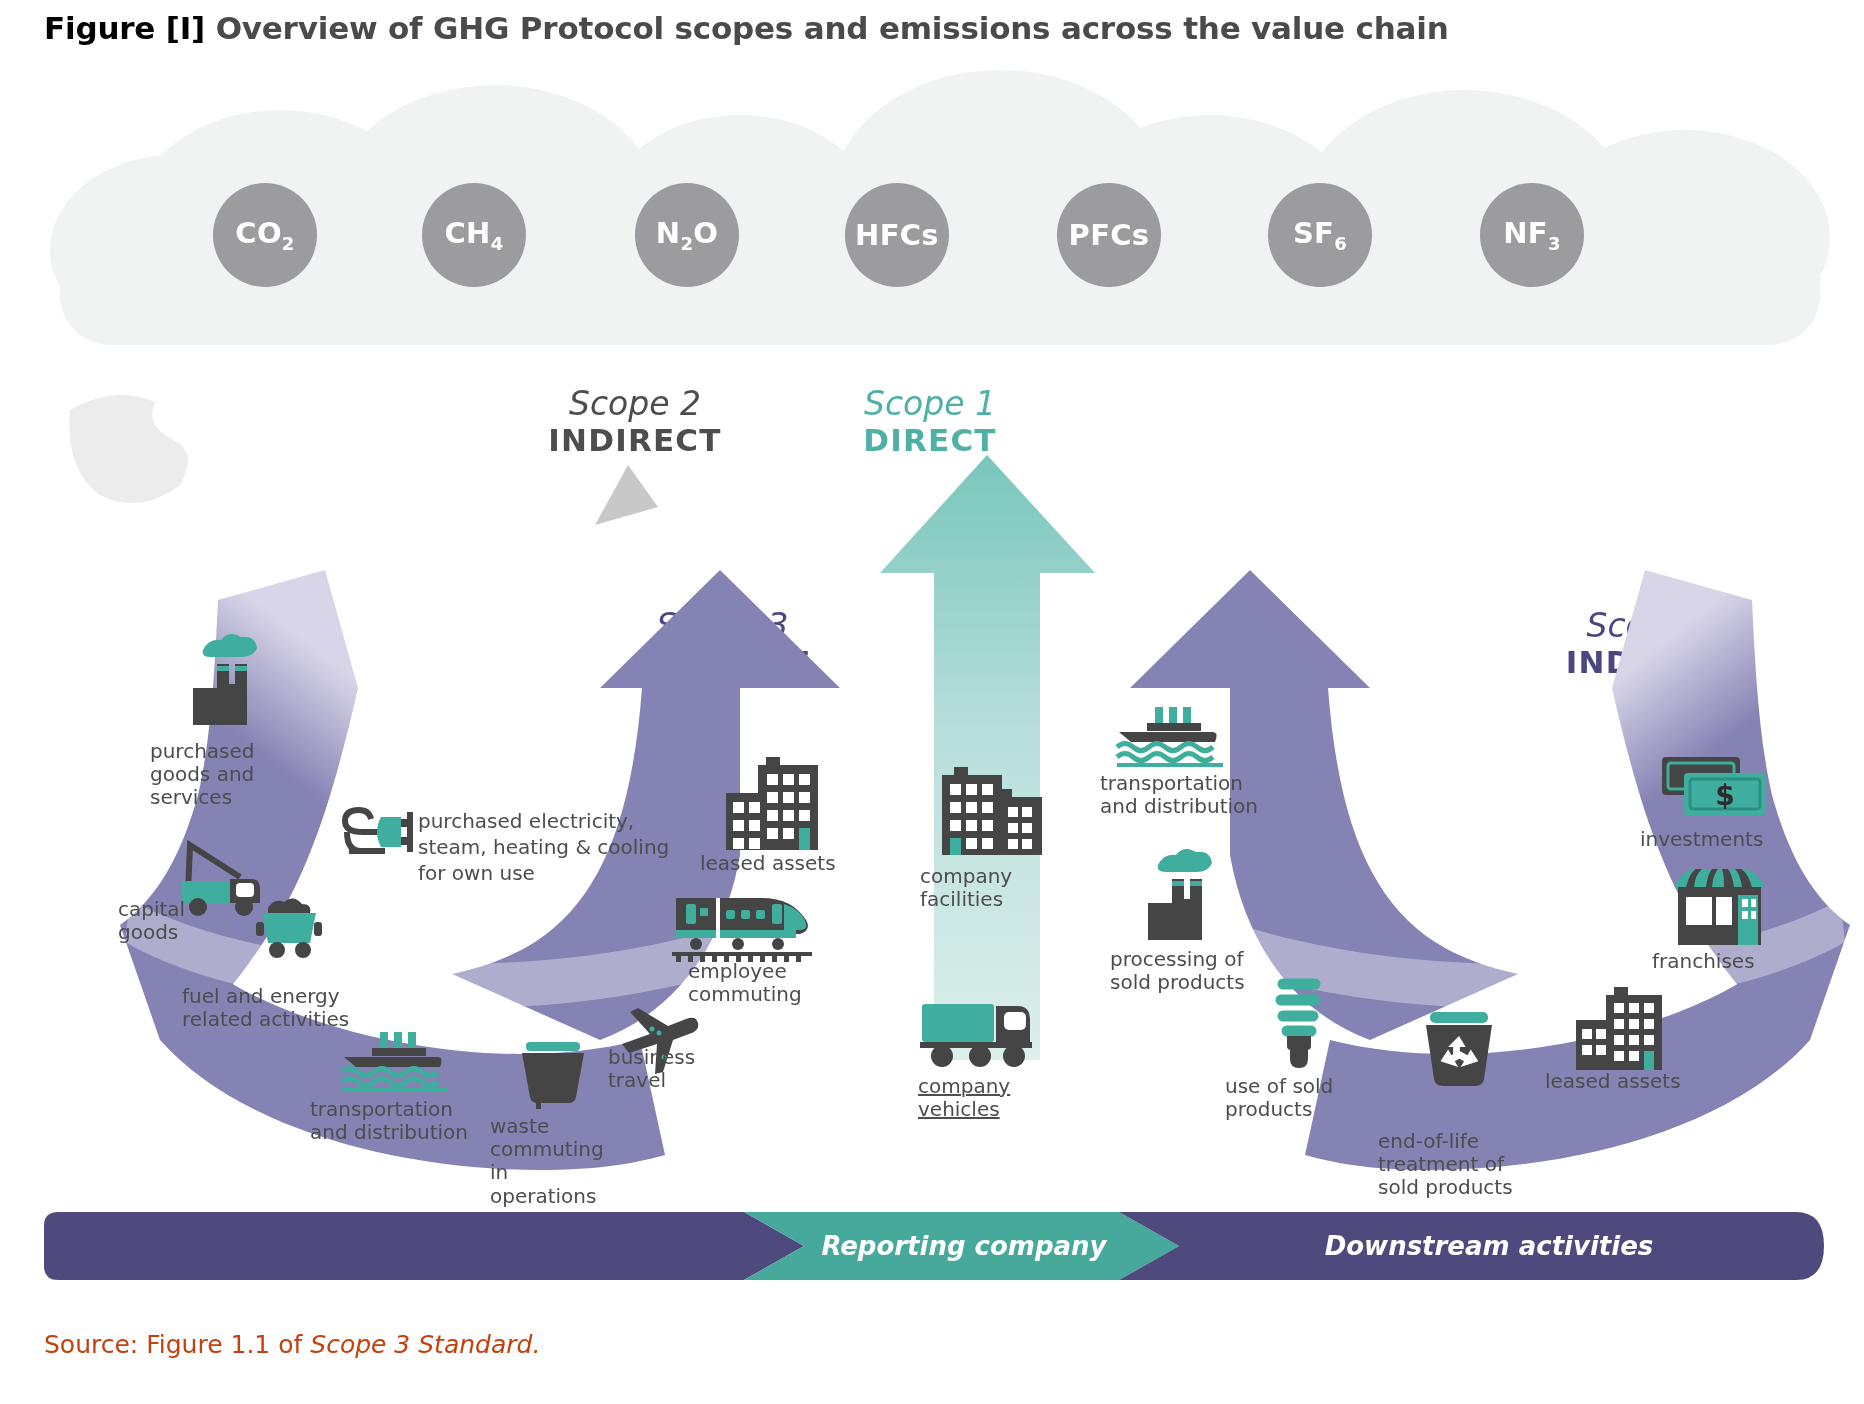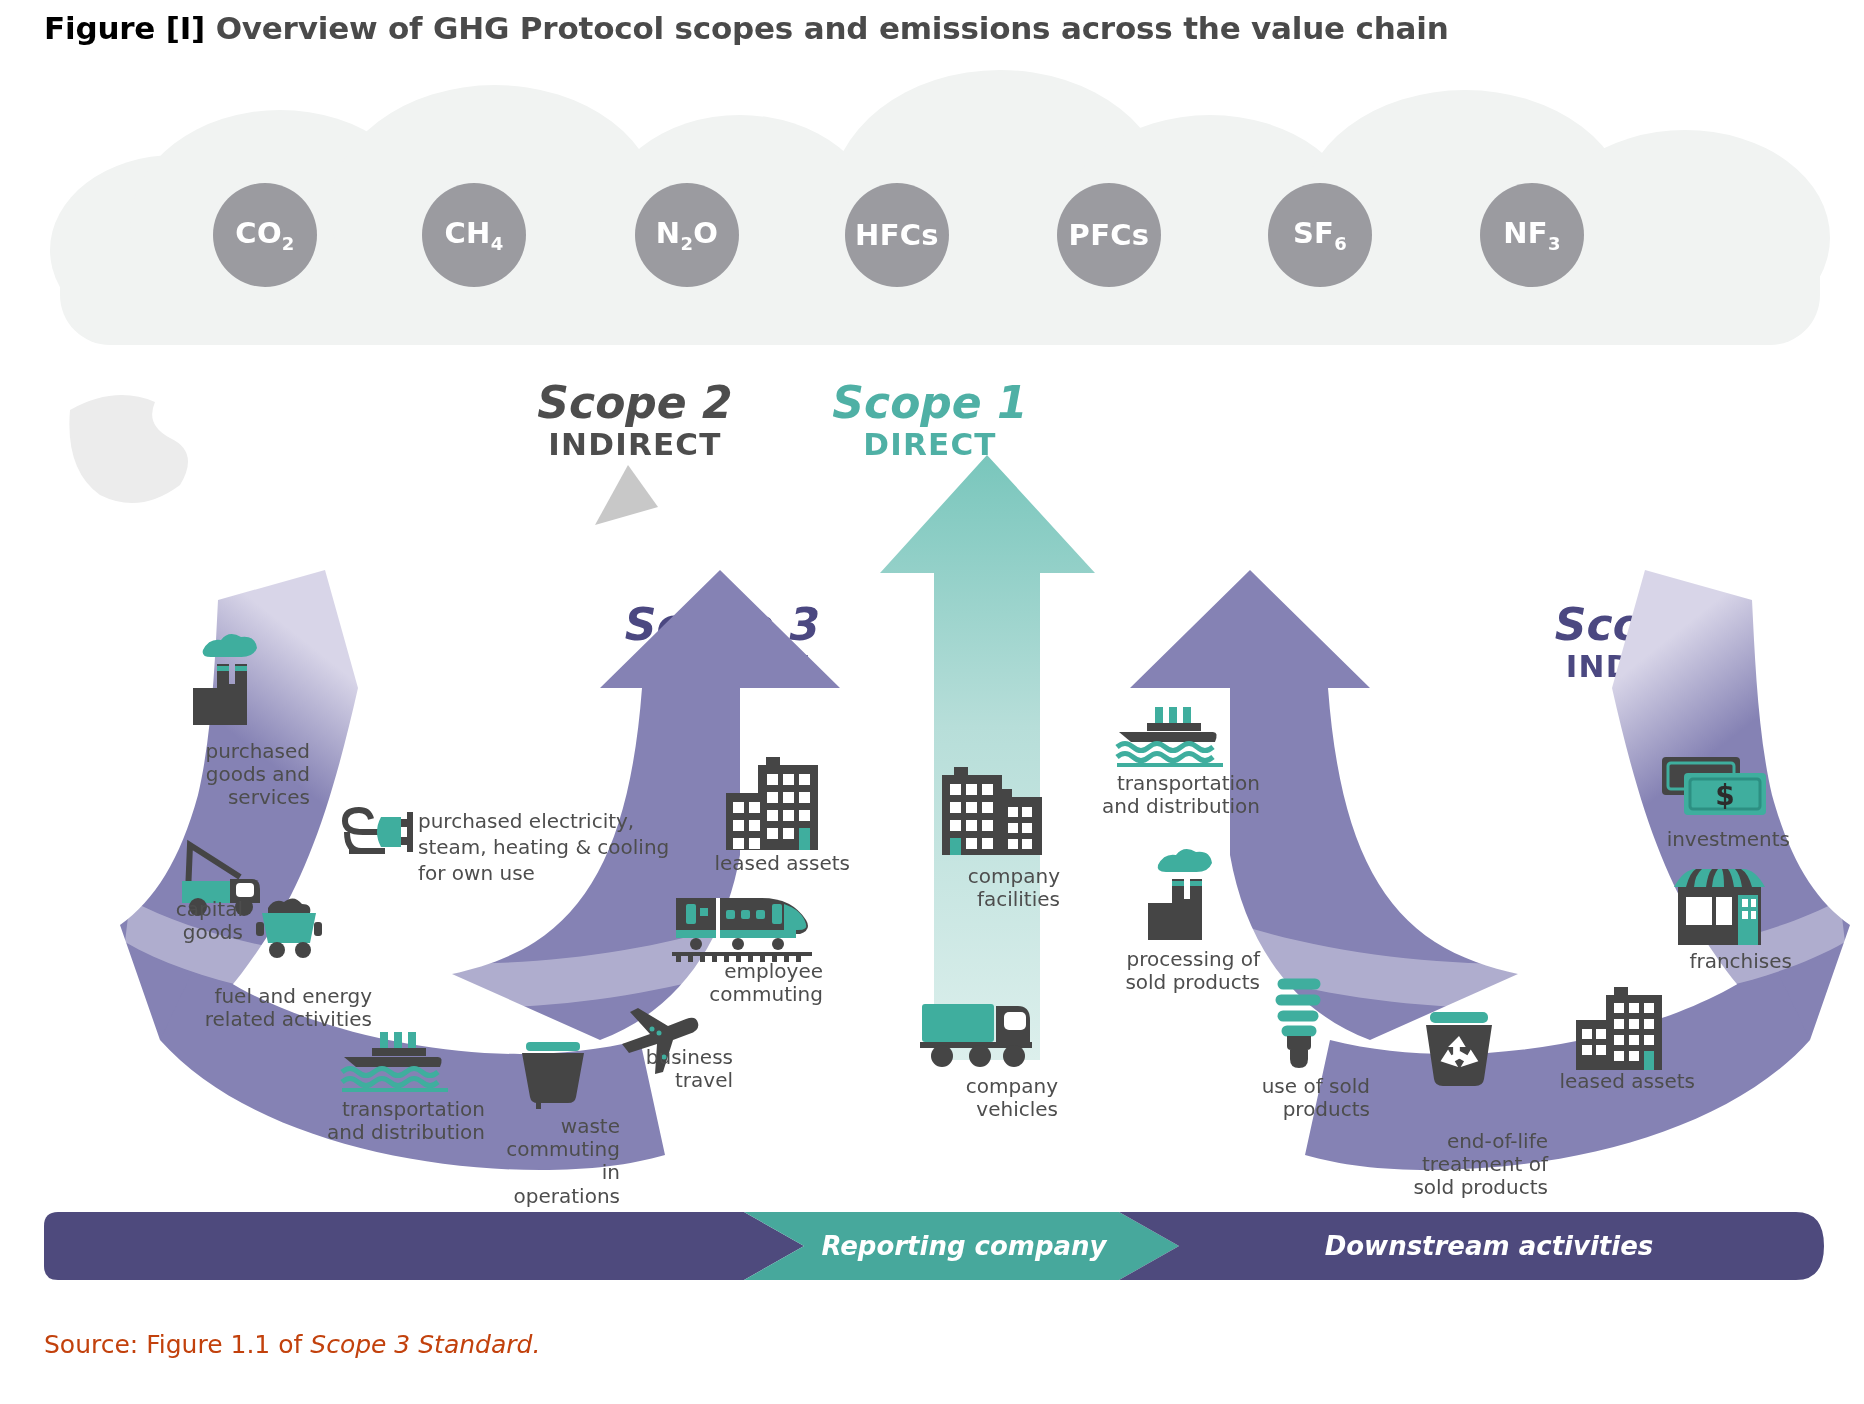--- a/index.html
+++ b/index.html
@@ -17,28 +17,28 @@
   .cloudbase{position:absolute;background:#f1f3f2;}
 
   
   .gas{position:absolute;width:104px;height:104px;border-radius:50%;
        background:#9b9ba0;color:#fff;display:flex;align-items:center;
        justify-content:center;font-size:29px;font-weight:bold;letter-spacing:.3px;}
   .gas sub{font-size:18px;vertical-align:sub;font-weight:bold;}
 
   
   .scopelbl{position:absolute;text-align:center;line-height:1.12;}
-  .scopelbl .s1{font-size:44px;font-weight:bold;font-style:italic;display:block;}
+  .scopelbl .s1{font-size:33px;font-weight:normal;font-style:italic;display:block;margin-top:8px;}
   .scopelbl .s2{font-size:31px;font-weight:bold;letter-spacing:1.2px;display:block;}
   .sc-grey{color:#4d4d4d;}
   .sc-teal{color:#4fb0a5;}
   .sc-purple{color:#4b4881;}
 
   
-  .lbl{position:absolute;text-align:right;font-size:20px;color:#4d4d4d;
+  .lbl{position:absolute;text-align:left;font-size:20px;color:#4d4d4d;
        line-height:1.16;}
 
   
   #banner{position:absolute;left:44px;top:1212px;width:1780px;height:68px;}
   .seg{position:absolute;top:0;height:68px;display:flex;align-items:center;
        justify-content:center;color:#fff;font-size:26px;font-weight:bold;
        font-style:italic;}
   #source{position:absolute;left:44px;top:1330px;font-size:25px;color:#c2410c;}
   #source i{font-style:italic;}
 
@@ -372,21 +372,21 @@
   <svg width="120" height="68" viewBox="0 0 120 68">
     <rect x="4" y="4" width="72" height="38" rx="3" fill="#3fae9e"></rect>
     <path d="M78 6 h22 q12 0 12 14 v22 H78 Z" fill="#454545"></path>
     <rect x="86" y="12" width="22" height="18" rx="5" fill="#fff"></rect>
     <rect x="2" y="42" width="112" height="6" fill="#454545"></rect>
     <circle cx="24" cy="56" r="11" fill="#454545"></circle>
     <circle cx="62" cy="56" r="11" fill="#454545"></circle>
     <circle cx="96" cy="56" r="11" fill="#454545"></circle>
   </svg>
 </div>
-<div class="lbl" style="left:918px;top:1075px;width:140px;">company vehicles</div>
+<div class="lbl" style="left:918px;top:1075px;width:140px;text-decoration:underline;">company vehicles</div>
 
 <div class="sv" style="left:1115px;top:705px;">
   <svg width="110" height="62" viewBox="0 0 110 62">
     <rect x="40" y="2" width="8" height="16" fill="#3fae9e"></rect>
     <rect x="54" y="2" width="8" height="16" fill="#3fae9e"></rect>
     <rect x="68" y="2" width="8" height="16" fill="#3fae9e"></rect>
     <rect x="32" y="18" width="54" height="8" fill="#454545"></rect>
     <path d="M4 27 h94 q6 0 2 10 H16 Z" fill="#454545"></path>
     <g fill="none" stroke="#3fae9e" stroke-width="5">
       <path d="M2 42 q8-7 16 0 q8 7 16 0 q8-7 16 0 q8 7 16 0 q8-7 16 0 q8 7 16 0"></path>

